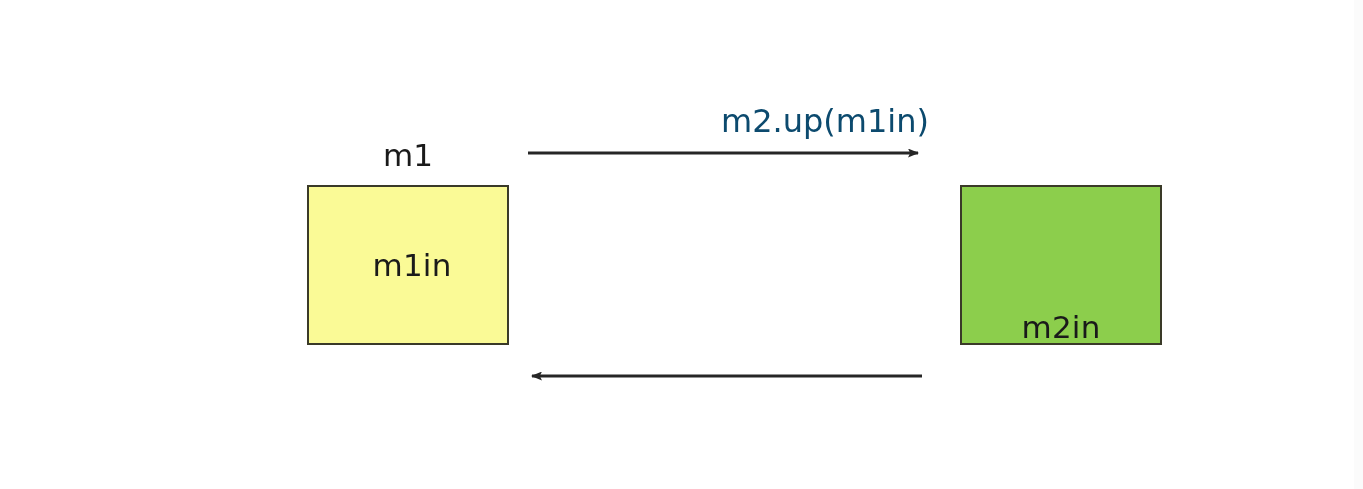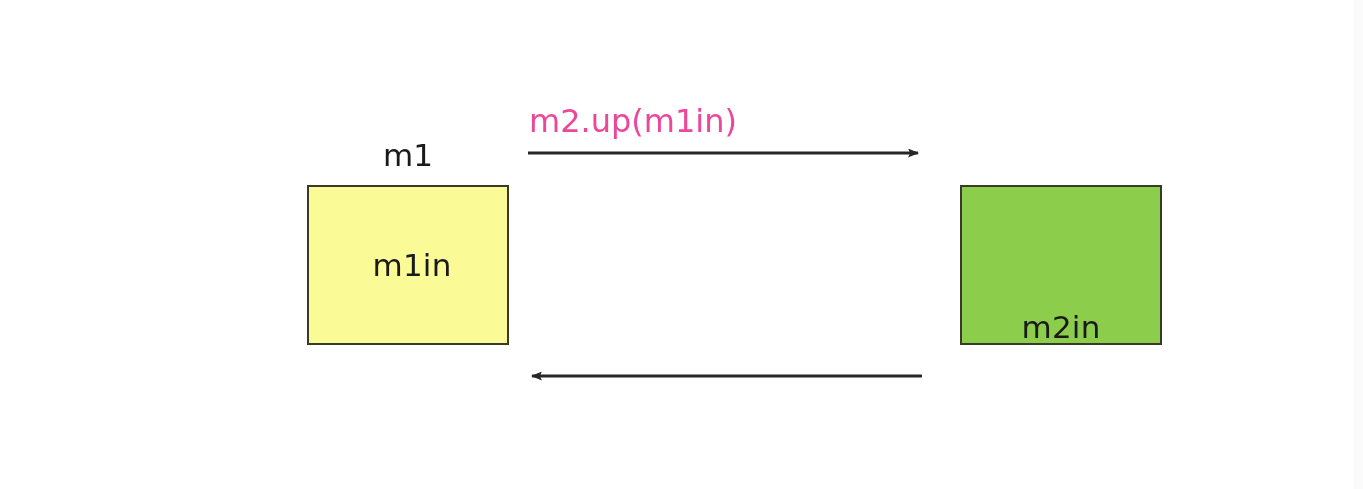--- a/index.html
+++ b/index.html
@@ -83,23 +83,23 @@
     left: 0;
     top: 0;
     width: 1363px;
     height: 489px;
     pointer-events: none;
   }
 
   .edge-label {
     position: absolute;
     font-size: 32px;
-    color: #ec4899;
+    color: #0c4a6e;
     line-height: 1;
-    text-align: left;
+    text-align: right;
     white-space: nowrap;
   }
   #label-top {
     left: 529px;
     top: 105px;
     width: 400px;
   }
   #label-bottom {
     left: 529px;
     top: 415px;

